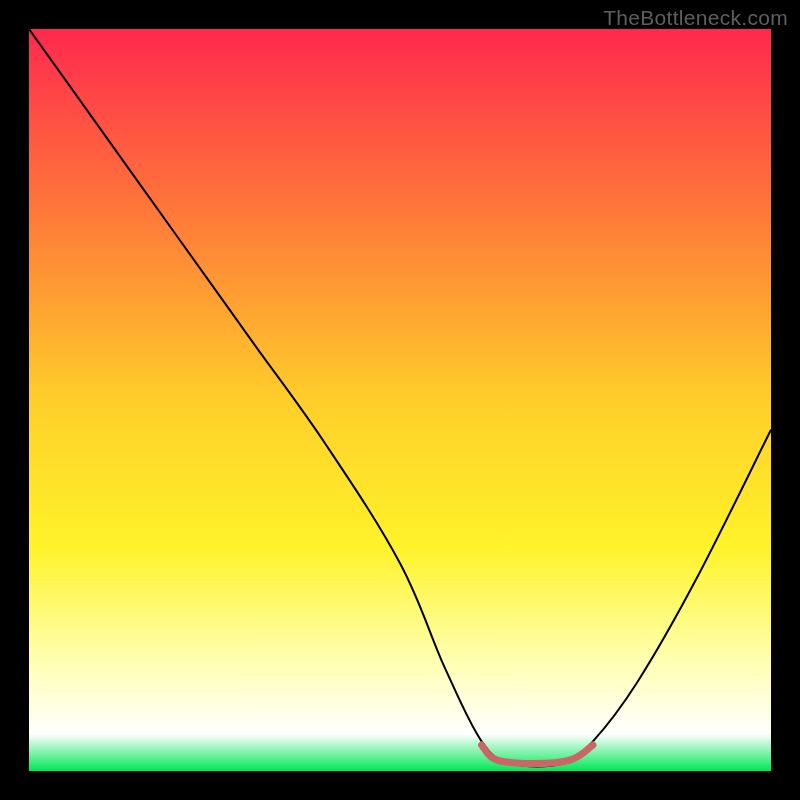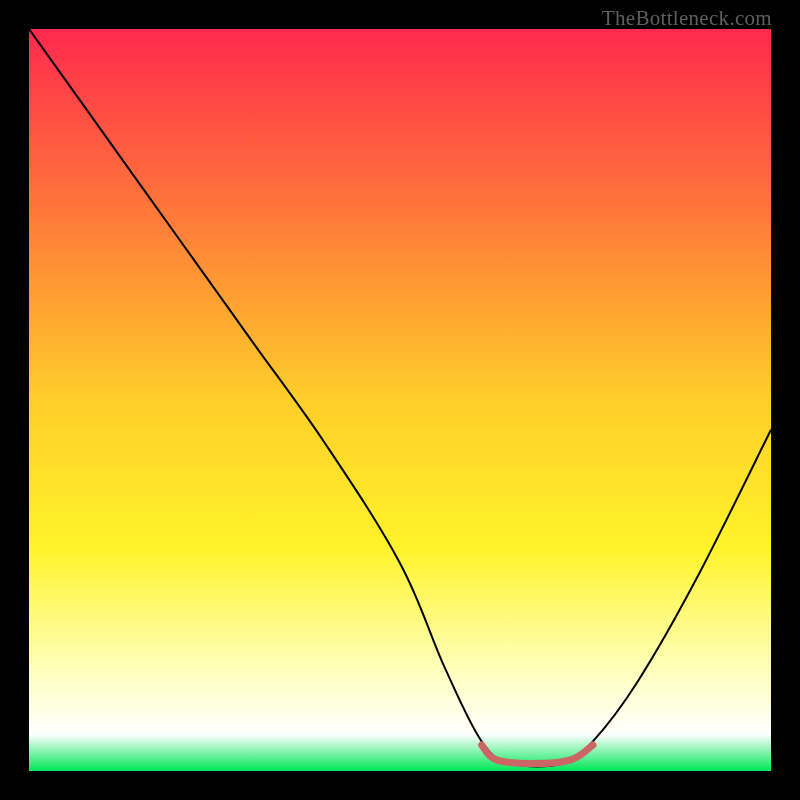--- a/index.html
+++ b/index.html
@@ -19,22 +19,22 @@
   .plot-area {
     position: absolute;
     left: 29px;
     top: 29px;
     width: 742px;
     height: 742px;
   }
   .watermark {
     position: absolute;
     top: 6px;
-    right: 28px;
-    font-family: Liberation Serif, serif;
+    right: 12px;
+    font-family: Liberation Sans, sans-serif;
     font-size: 21px;
     color: #5f5f5f;
     letter-spacing: 0.3px;
   }
   svg { display: block; }
 </style>
 </head>
 <body>
 
 <div class="chart-wrap">

